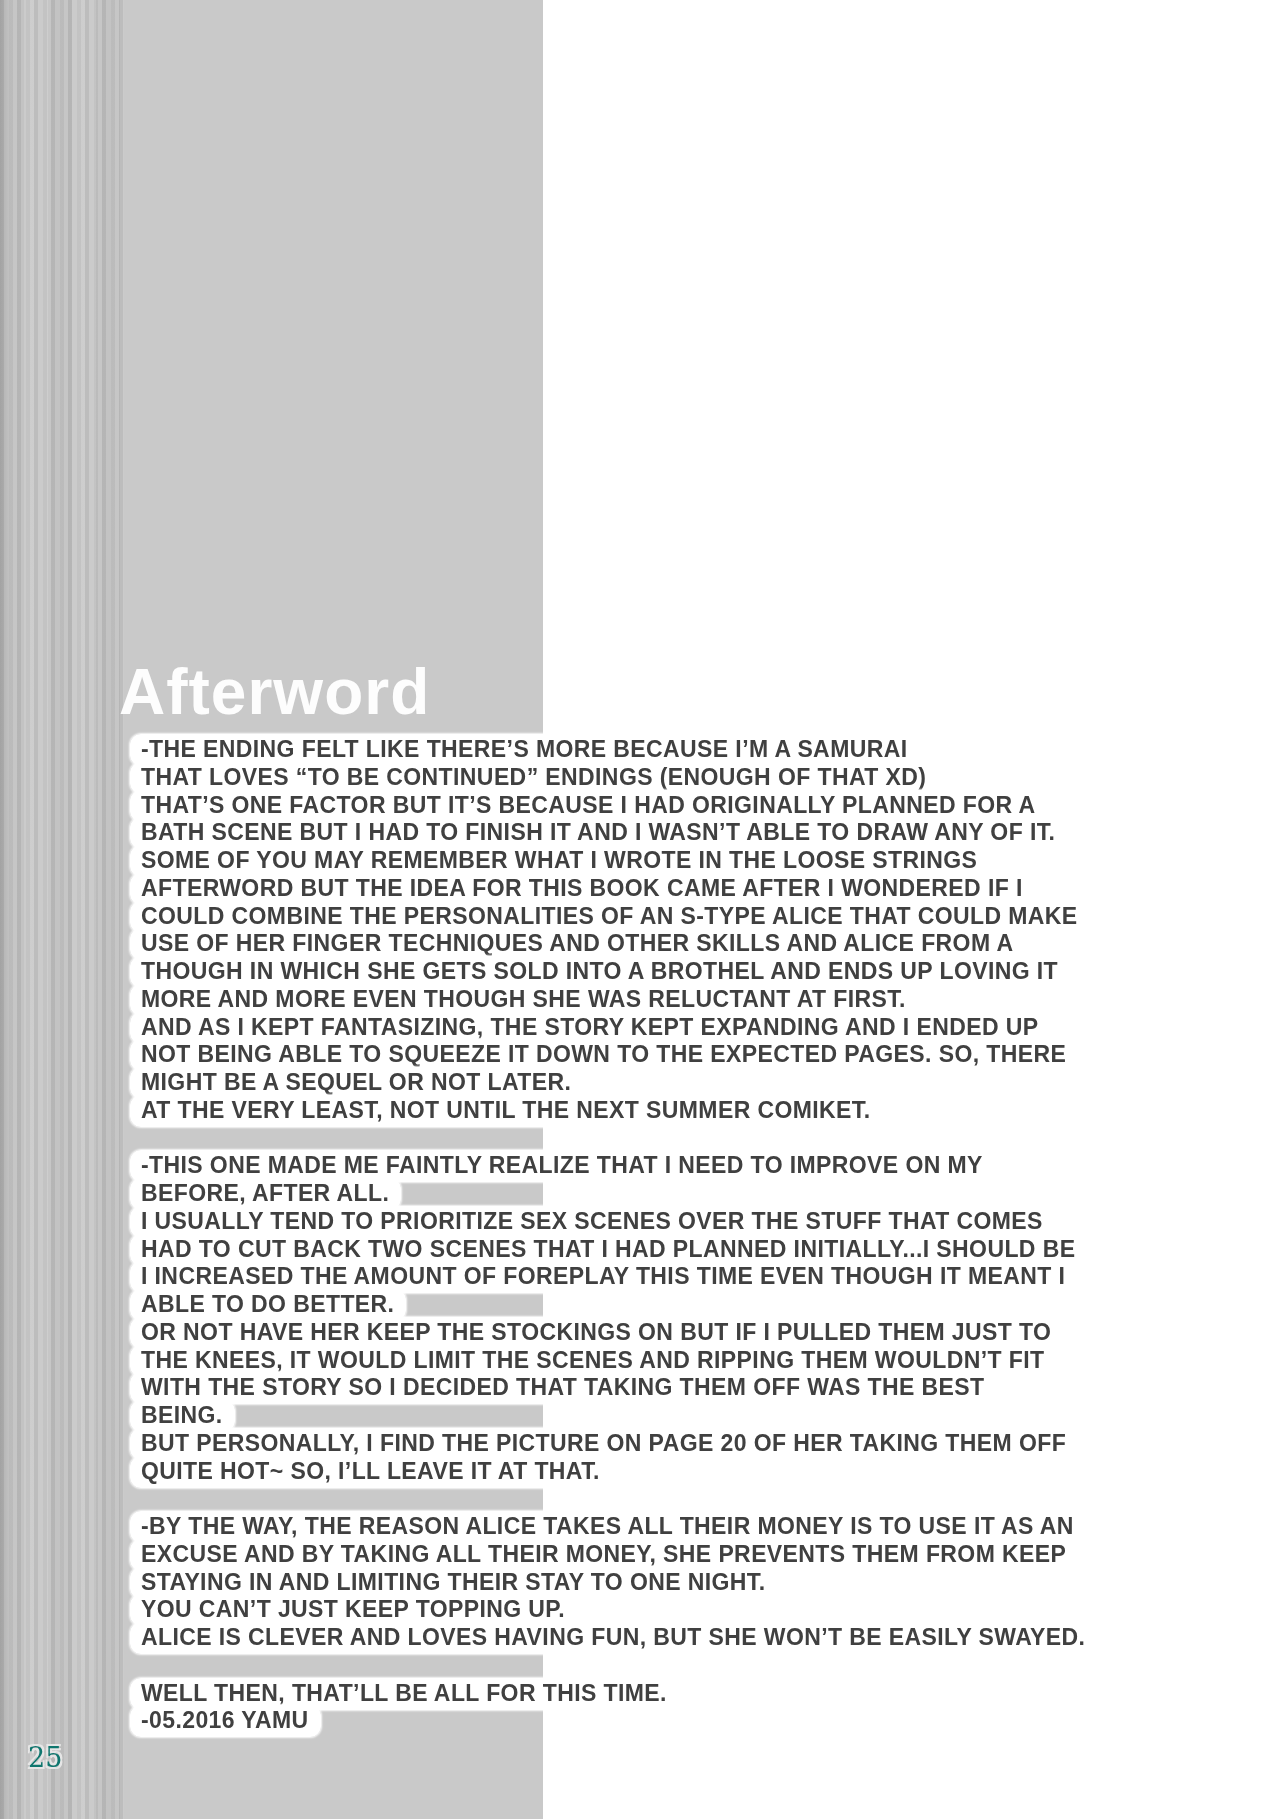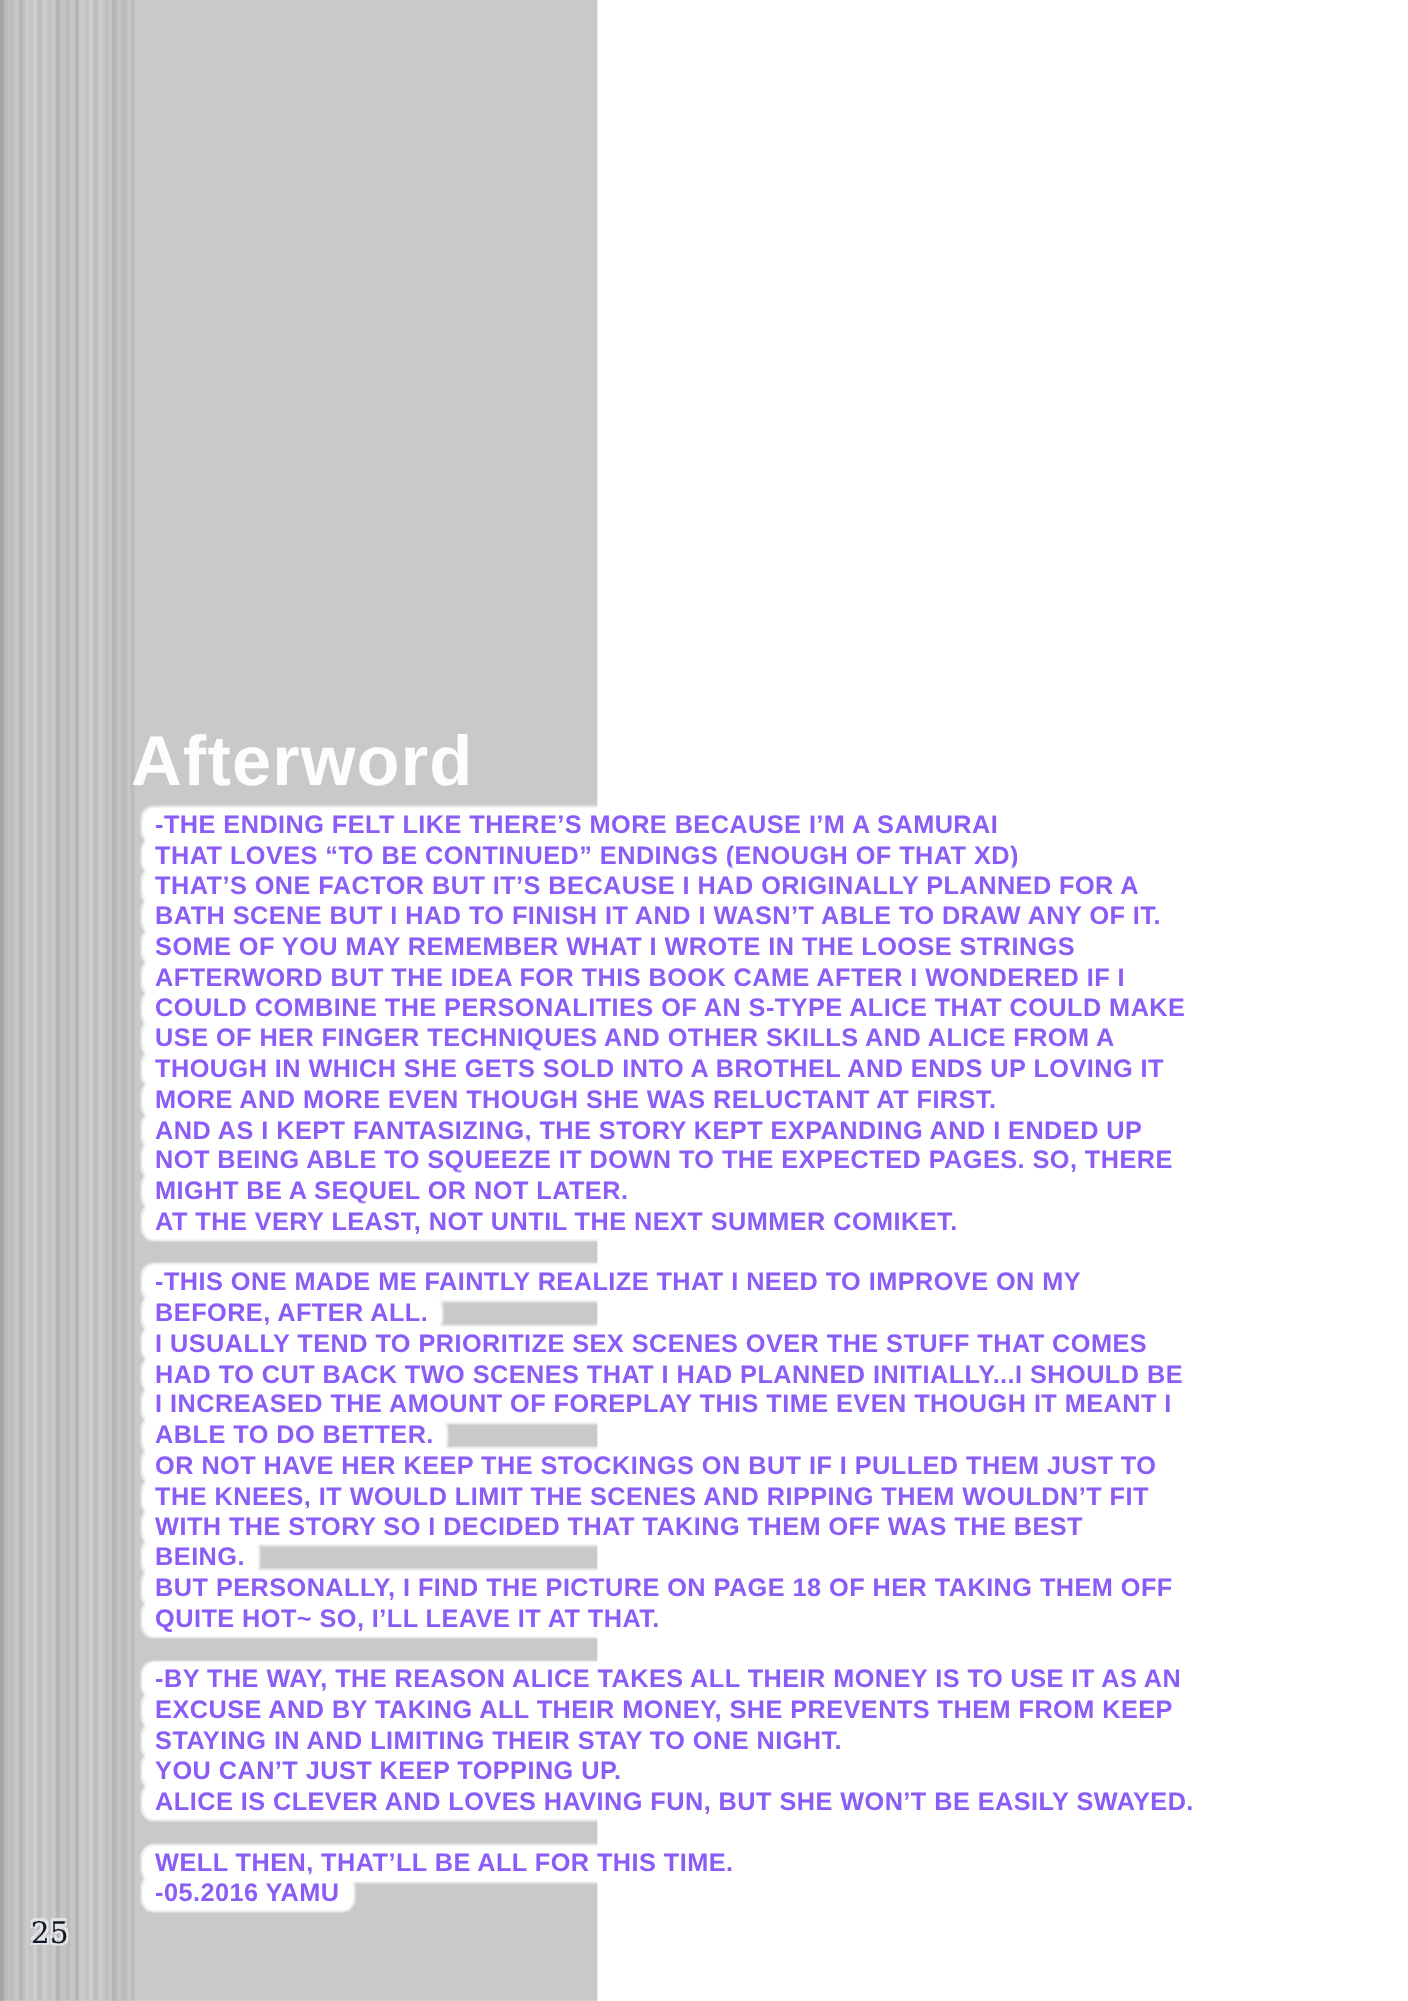--- a/index.html
+++ b/index.html
@@ -71,39 +71,39 @@
     padding: 2px 12px 4px 11px;
     box-shadow: 0 0 2px 1px rgba(255,255,255,0.9);
   }
 
   .page-number {
     position: absolute;
     left: 28px; top: 1742px;
     font-family: "DejaVu Serif", serif;
     font-size: 27px;
     font-weight: 400;
-    color: #0f172a;
+    color: #0f766e;
     text-shadow:
       -2px -2px 0 #e6e6e6, 2px -2px 0 #e6e6e6,
       -2px  2px 0 #e6e6e6, 2px  2px 0 #e6e6e6;
   }
 </style>
 </head>
 <body style="background: rgb(255, 255, 255);">
 
 <div class="page-root">
 
   <div class="gray-column" style="background: rgb(201, 201, 201);">
     <div class="stripes"></div>
     <div class="edge-shade"></div>
   </div>
 
   <h1 class="title" style="color: rgb(253, 253, 253);">Afterword</h1>
 
-  <div class="text-block" id="text-block" style="color: #8b5cf6;">
+  <div class="text-block" id="text-block" style="color: #404040;">
       <div class="paragraph">
         <div class="line"><span>-THE ENDING FELT LIKE THERE’S MORE BECAUSE I’M A SAMURAI</span></div>
         <div class="line"><span>THAT LOVES “TO BE CONTINUED” ENDINGS (ENOUGH OF THAT XD)</span></div>
         <div class="line"><span>THAT’S ONE FACTOR BUT IT’S BECAUSE I HAD ORIGINALLY PLANNED FOR A</span></div>
         <div class="line"><span>BATH SCENE BUT I HAD TO FINISH IT AND I WASN’T ABLE TO DRAW ANY OF IT.</span></div>
         <div class="line"><span>SOME OF YOU MAY REMEMBER WHAT I WROTE IN THE LOOSE STRINGS</span></div>
         <div class="line"><span>AFTERWORD BUT THE IDEA FOR THIS BOOK CAME AFTER I WONDERED IF I</span></div>
         <div class="line"><span>COULD COMBINE THE PERSONALITIES OF AN S-TYPE ALICE THAT COULD MAKE</span></div>
         <div class="line"><span>USE OF HER FINGER TECHNIQUES AND OTHER SKILLS AND ALICE FROM A</span></div>
         <div class="line"><span>THOUGH IN WHICH SHE GETS SOLD INTO A BROTHEL AND ENDS UP LOVING IT</span></div>
@@ -117,21 +117,21 @@
         <div class="line"><span>-THIS ONE MADE ME FAINTLY REALIZE THAT I NEED TO IMPROVE ON MY</span></div>
         <div class="line"><span>BEFORE, AFTER ALL.</span></div>
         <div class="line"><span>I USUALLY TEND TO PRIORITIZE SEX SCENES OVER THE STUFF THAT COMES</span></div>
         <div class="line"><span>HAD TO CUT BACK TWO SCENES THAT I HAD PLANNED INITIALLY...I SHOULD BE</span></div>
         <div class="line"><span>I INCREASED THE AMOUNT OF FOREPLAY THIS TIME EVEN THOUGH IT MEANT I</span></div>
         <div class="line"><span>ABLE TO DO BETTER.</span></div>
         <div class="line"><span>OR NOT HAVE HER KEEP THE STOCKINGS ON BUT IF I PULLED THEM JUST TO</span></div>
         <div class="line"><span>THE KNEES, IT WOULD LIMIT THE SCENES AND RIPPING THEM WOULDN’T FIT</span></div>
         <div class="line"><span>WITH THE STORY SO I DECIDED THAT TAKING THEM OFF WAS THE BEST</span></div>
         <div class="line"><span>BEING.</span></div>
-        <div class="line"><span>BUT PERSONALLY, I FIND THE PICTURE ON PAGE 18 OF HER TAKING THEM OFF</span></div>
+        <div class="line"><span>BUT PERSONALLY, I FIND THE PICTURE ON PAGE 20 OF HER TAKING THEM OFF</span></div>
         <div class="line"><span>QUITE HOT~ SO, I’LL LEAVE IT AT THAT.</span></div>
       </div>
       <div class="paragraph">
         <div class="line"><span>-BY THE WAY, THE REASON ALICE TAKES ALL THEIR MONEY IS TO USE IT AS AN</span></div>
         <div class="line"><span>EXCUSE AND BY TAKING ALL THEIR MONEY, SHE PREVENTS THEM FROM KEEP</span></div>
         <div class="line"><span>STAYING IN AND LIMITING THEIR STAY TO ONE NIGHT.</span></div>
         <div class="line"><span>YOU CAN’T JUST KEEP TOPPING UP.</span></div>
         <div class="line"><span>ALICE IS CLEVER AND LOVES HAVING FUN, BUT SHE WON’T BE EASILY SWAYED.</span></div>
       </div>
       <div class="paragraph">

